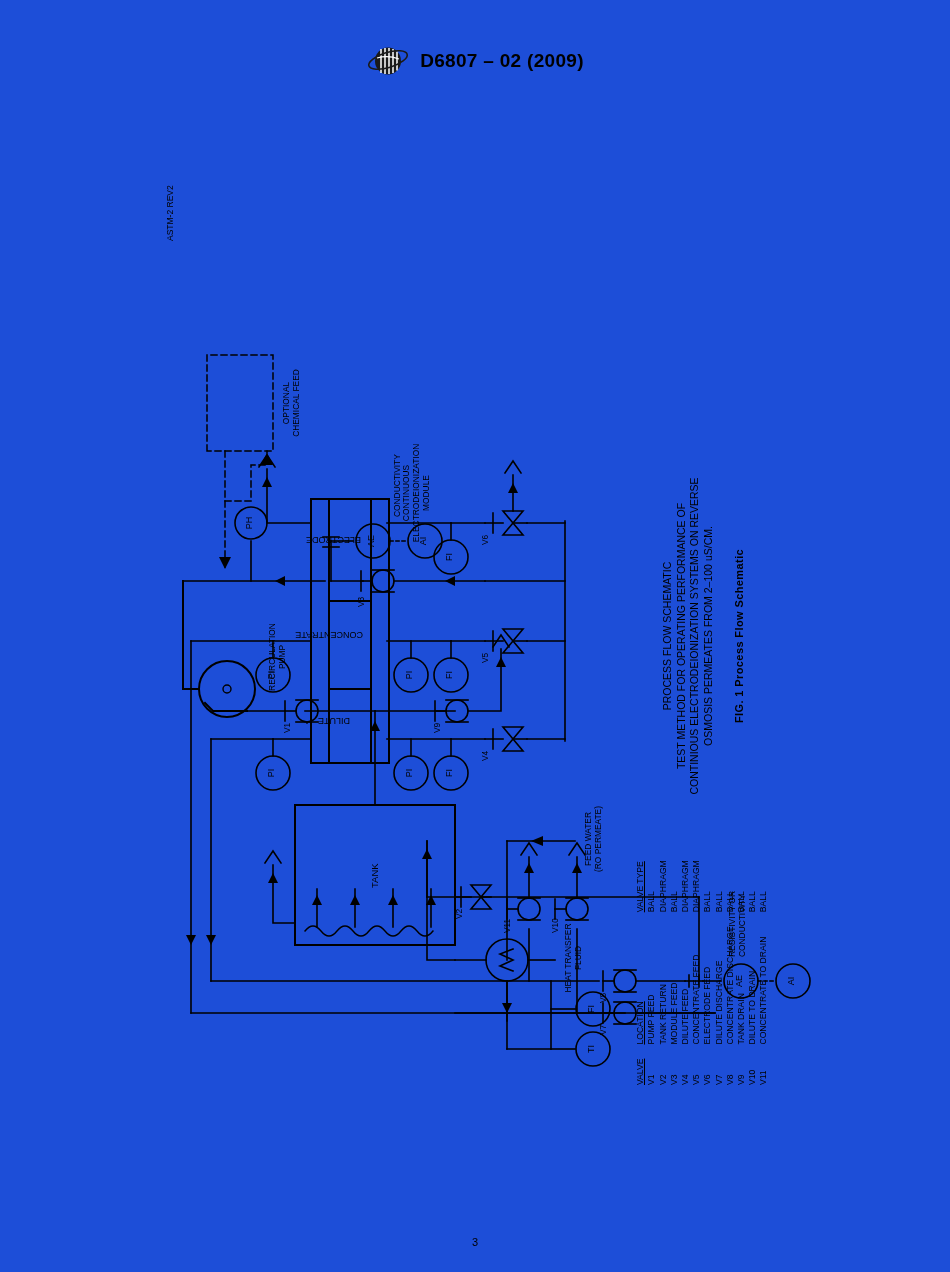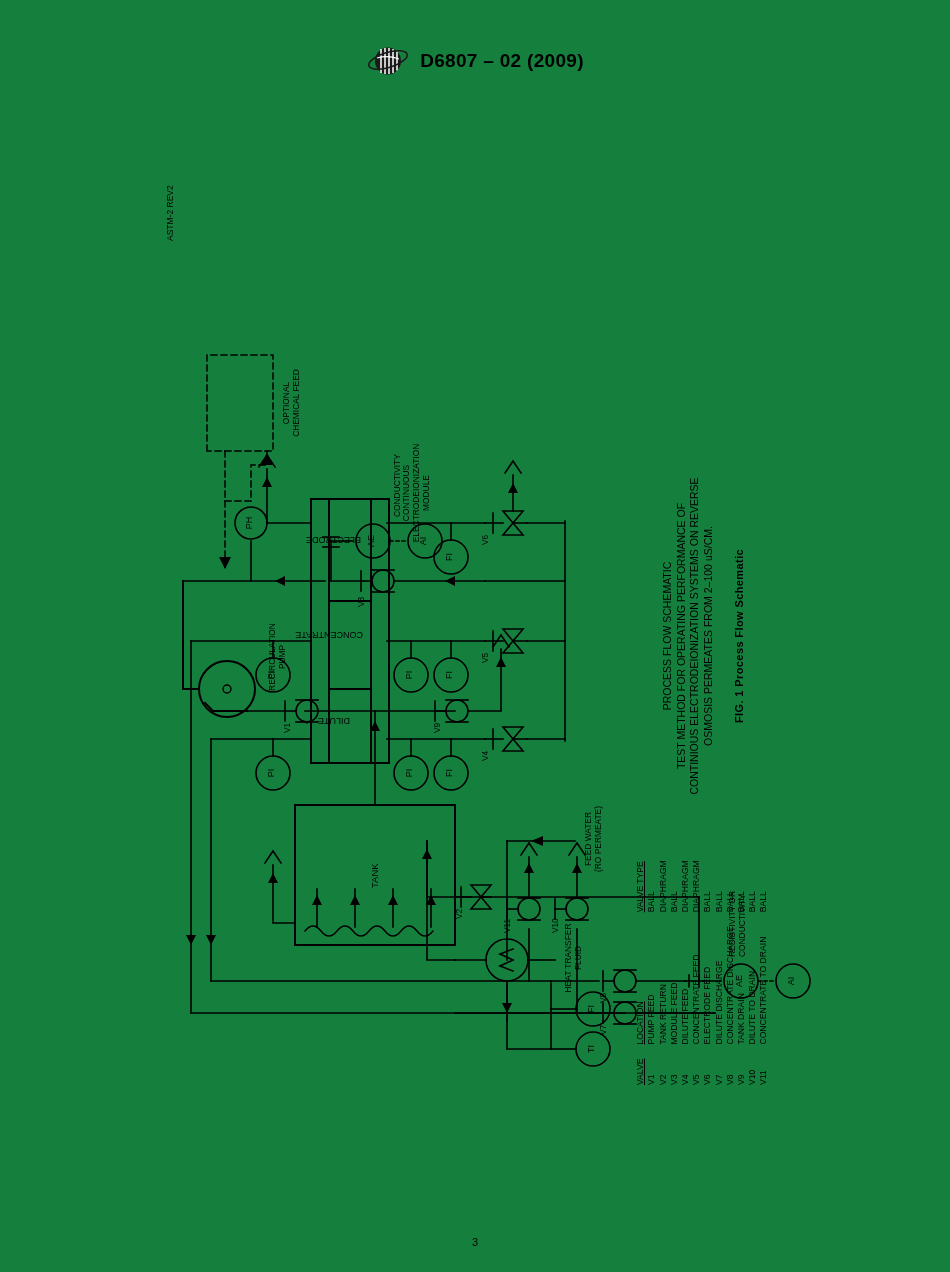--- a/index.html
+++ b/index.html
@@ -1,17 +1,17 @@
 <!DOCTYPE html>
 <html><head>
 <meta charset="utf-8">
 <style>
   html,body{margin:0;padding:0;background:#fff;}
   body{width:950px;height:1272px;position:relative;font-family:"Liberation Sans",sans-serif;color:#000;}
-  .page{position:absolute;inset:0;background:#15803d;}
+  .page{position:absolute;inset:0;background:#1d4ed8;}
 
   
   #doc-header{position:absolute;top:44px;left:0;width:950px;display:flex;justify-content:center;align-items:center;gap:10px;}
   #astm-logo{width:44px;height:34px;}
   #doc-title{font-size:19px;font-weight:bold;letter-spacing:.3px;}
   #page-number{position:absolute;bottom:24px;left:0;width:950px;text-align:center;font-size:11px;}
 
   
   
   

